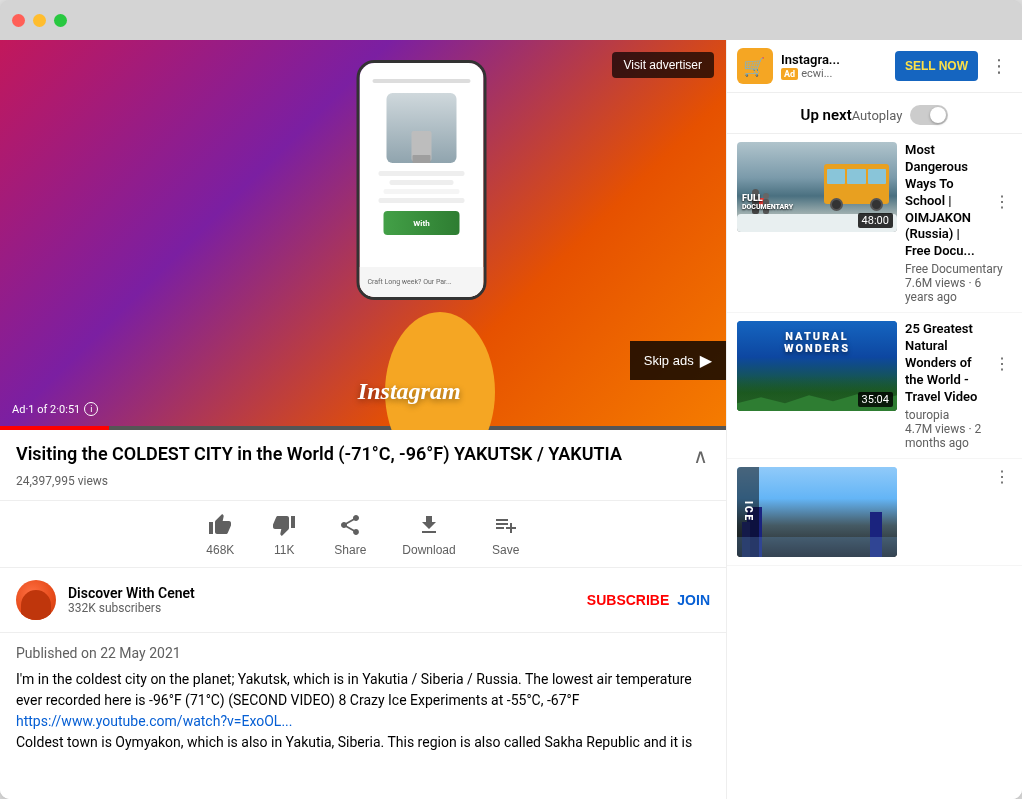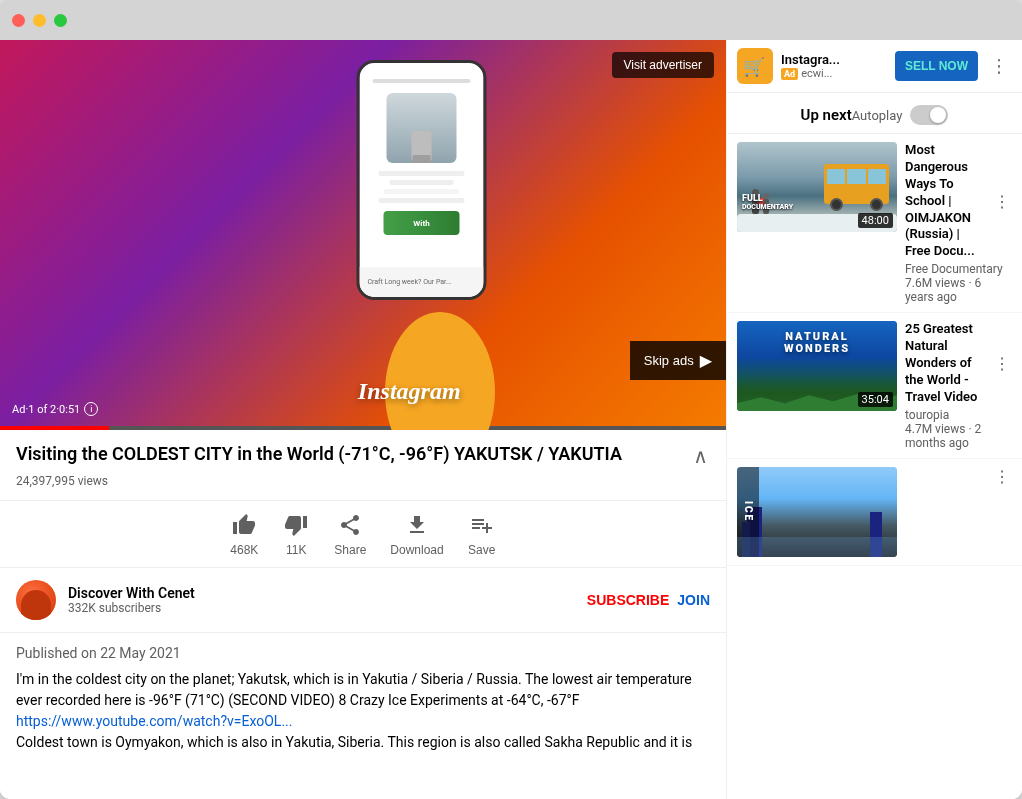--- a/index.html
+++ b/index.html
@@ -175,21 +175,21 @@
       color: #606060;
       margin-top: 4px;
     }
 
     
     .action-bar {
       display: flex;
       justify-content: center;
       align-items: flex-start;
       padding: 10px 16px;
-      gap: 24px;
+      gap: 36px;
       border-bottom: 1px solid #eee;
     }
 
     .action-btn {
       display: flex;
       flex-direction: column;
       align-items: center;
       gap: 4px;
       cursor: pointer;
       background: none;
@@ -606,38 +606,38 @@
         <div class="channel-actions">
           <button class="subscribe-btn">SUBSCRIBE</button>
           <button class="join-btn">JOIN</button>
         </div>
       </div>
 
       <div class="description-section">
         <div class="published-date">Published on 22 May 2021</div>
         <div class="description-text">
           <span>I'm in the coldest city on the planet; Yakutsk, which is in Yakutia / Siberia / Russia. The lowest air temperature ever recorded here is -96°F (71°C)
-(SECOND VIDEO) 8 Crazy Ice Experiments at -64°C, -67°F </span><span class="description-link">https://www.youtube.com/watch?v=ExoOL...</span>
+(SECOND VIDEO) 8 Crazy Ice Experiments at -55°C, -67°F </span><span class="description-link">https://www.youtube.com/watch?v=ExoOL...</span>
           <br>
           <span>Coldest town is Oymyakon, which is also in Yakutia, Siberia. This region is also called Sakha Republic and it is</span>
         </div>
       </div>
     </div>
 
     <div class="sidebar">
     <div style="display:flex;align-items:center;gap:8px;padding:8px 10px;border-bottom:1px solid #eee;background:#fff;">
       <div style="width:36px;height:36px;background:#f5a623;border-radius:6px;display:flex;align-items:center;justify-content:center;font-size:18px;flex-shrink:0;">🛒</div>
       <div style="flex:1;min-width:0;">
         <div style="font-size:13px;font-weight:600;color:#000;white-space:nowrap;overflow:hidden;text-overflow:ellipsis;">Instagra...</div>
         <div style="font-size:11px;color:#666;display:flex;align-items:center;gap:3px;">
           <span style="background:#f5a623;color:#fff;font-size:9px;font-weight:bold;padding:1px 3px;border-radius:2px;">Ad</span>
           <span>ecwi...</span>
         </div>
       </div>
-      <button style="background:#1565c0;color:#5eead4;border:none;padding:8px 10px;border-radius:4px;font-weight:bold;font-size:12px;cursor:pointer;flex-shrink:0;">SELL NOW</button>
+      <button style="background:#1565c0;color:#fde047;border:none;padding:8px 10px;border-radius:4px;font-weight:bold;font-size:12px;cursor:pointer;flex-shrink:0;">SELL NOW</button>
       <button style="background:none;border:none;cursor:pointer;font-size:18px;color:#666;padding:4px;">⋮</button>
     </div>
 
       <div class="up-next-header">
         <div class="up-next-label">Up next</div>
         <div class="autoplay-row">
           <span class="autoplay-label">Autoplay</span>
           <div class="toggle-switch">
             <div class="toggle-thumb"></div>
           </div>

